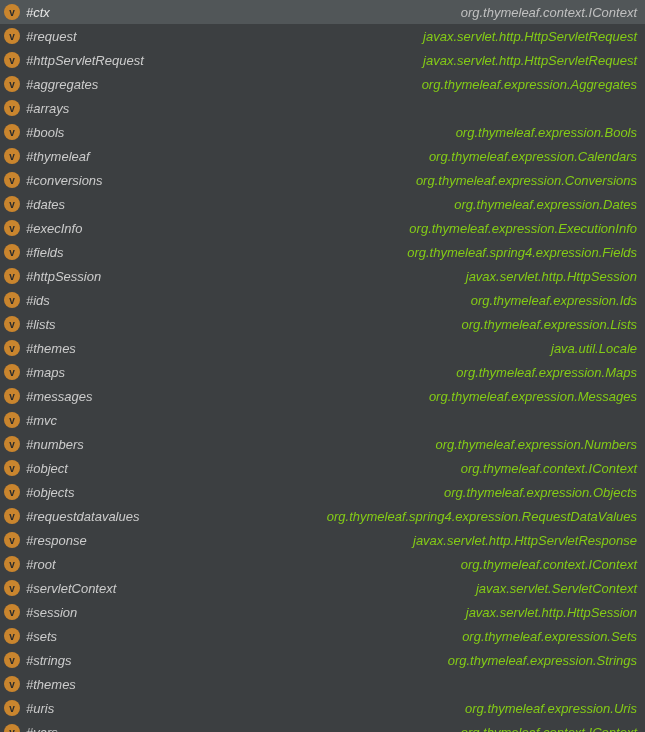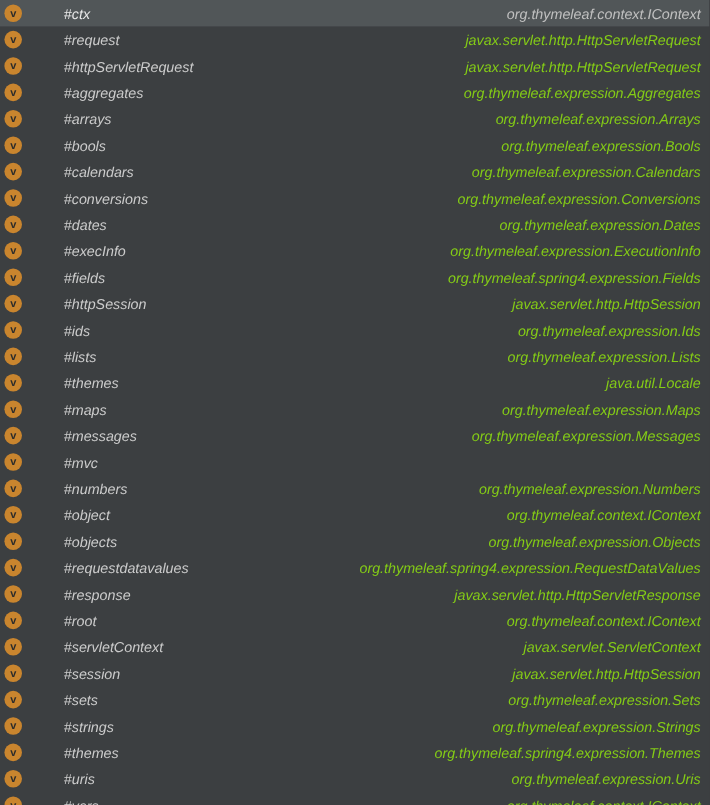--- a/index.html
+++ b/index.html
@@ -39,21 +39,20 @@
       align-items: center;
       justify-content: center;
       margin-right: 6px;
       flex-shrink: 0;
       font-family: Arial, sans-serif;
     }
     .item-label {
       flex: 0 0 auto;
       color: #cccccc;
       font-style: italic;
-      margin-left: 32px;
     }
     .completion-item.selected .item-label {
       color: #e8e8e8;
     }
     .spacer {
       flex: 1 1 auto;
     }
     .item-type {
       flex: 0 0 auto;
       color: #84cc16;
@@ -90,31 +89,30 @@
     <div class="completion-item">
       <span class="icon-badge">v</span>
       <span class="item-label">#aggregates</span>
       <span class="spacer"></span>
       <span class="item-type">org.thymeleaf.expression.Aggregates</span>
     </div>
     <div class="completion-item">
       <span class="icon-badge">v</span>
       <span class="item-label">#arrays</span>
       <span class="spacer"></span>
-      <span class="item-type">org.thymeleaf.expression.Arrays</span>
     </div>
     <div class="completion-item">
       <span class="icon-badge">v</span>
       <span class="item-label">#bools</span>
       <span class="spacer"></span>
       <span class="item-type">org.thymeleaf.expression.Bools</span>
     </div>
     <div class="completion-item">
       <span class="icon-badge">v</span>
-      <span class="item-label">#calendars</span>
+      <span class="item-label">#thymeleaf</span>
       <span class="spacer"></span>
       <span class="item-type">org.thymeleaf.expression.Calendars</span>
     </div>
     <div class="completion-item">
       <span class="icon-badge">v</span>
       <span class="item-label">#conversions</span>
       <span class="spacer"></span>
       <span class="item-type">org.thymeleaf.expression.Conversions</span>
     </div>
     <div class="completion-item">
@@ -233,21 +231,20 @@
     <div class="completion-item">
       <span class="icon-badge">v</span>
       <span class="item-label">#strings</span>
       <span class="spacer"></span>
       <span class="item-type">org.thymeleaf.expression.Strings</span>
     </div>
     <div class="completion-item">
       <span class="icon-badge">v</span>
       <span class="item-label">#themes</span>
       <span class="spacer"></span>
-      <span class="item-type">org.thymeleaf.spring4.expression.Themes</span>
     </div>
     <div class="completion-item">
       <span class="icon-badge">v</span>
       <span class="item-label">#uris</span>
       <span class="spacer"></span>
       <span class="item-type">org.thymeleaf.expression.Uris</span>
     </div>
     <div class="completion-item">
       <span class="icon-badge">v</span>
       <span class="item-label">#vars</span>

